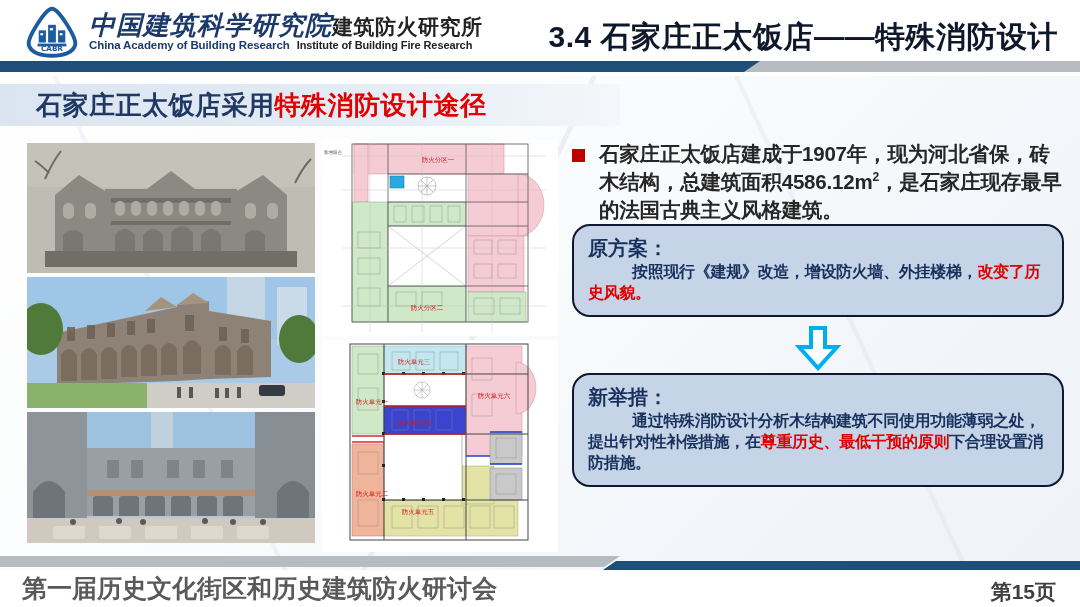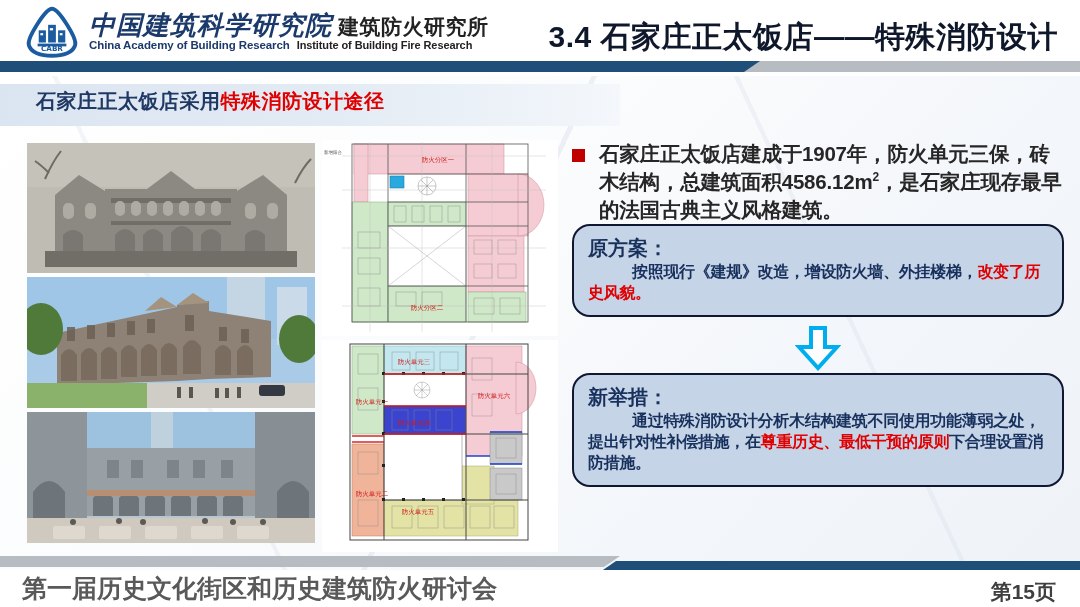--- a/index.html
+++ b/index.html
@@ -15,42 +15,42 @@
       background:
         linear-gradient(115deg,transparent 0 46%,rgba(200,212,228,.30) 46% 46.4%,transparent 46.4% 100%),
         linear-gradient(65deg,transparent 0 22%,rgba(200,212,228,.22) 22% 22.35%,transparent 22.35% 100%),
         linear-gradient(65deg,transparent 0 72%,rgba(200,212,228,.22) 72% 72.35%,transparent 72.35% 100%);}
 
   
   .header{position:absolute;left:0;top:0;width:1080px;height:76px;background:#ffffff;}
   .logo-wrap{position:absolute;left:24px;top:6px;display:flex;align-items:center;gap:9px;}
   .logo-mark{width:56px;height:52px;flex:0 0 auto;}
   .logo-text{display:flex;flex-direction:column;line-height:1;}
-  .logo-cn{display:flex;align-items:baseline;gap:6px;}
+  .logo-cn{display:flex;align-items:baseline;gap:0;}
   .logo-cn-main{font-family:"DejaVu Serif","Liberation Serif",serif;font-weight:bold;
       font-size:26px;color:#1b3a6b;letter-spacing:1px;font-style:italic;}
   .logo-cn-sub{font-family:"DejaVu Sans","Liberation Sans",sans-serif;font-weight:bold;
       font-size:21px;color:#222;letter-spacing:.5px;}
   .logo-en{display:flex;align-items:baseline;gap:7px;margin-top:2px;}
   .logo-en-main{font-size:11.5px;font-weight:bold;color:#1b3a6b;letter-spacing:-.1px;}
   .logo-en-sub{font-size:11px;font-weight:bold;color:#222;letter-spacing:-.1px;}
 
   .slide-title{position:absolute;right:22px;top:17px;font-size:30px;font-weight:bold;
       color:#0f172a;letter-spacing:.5px;white-space:nowrap;}
 
   .hdr-band{position:absolute;left:0;top:61px;width:1080px;height:14px;}
   .hdr-gray{position:absolute;left:470px;top:0;width:610px;height:11px;background:#b7bcc2;
       clip-path:polygon(14px 0,100% 0,100% 100%,0 100%);}
   .hdr-navy{position:absolute;left:0;top:0;width:760px;height:11px;background:#1f4e79;
       clip-path:polygon(0 0,100% 0,calc(100% - 16px) 100%,0 100%);}
 
   
   .subbanner{position:absolute;left:0;top:84px;width:620px;height:42px;
       background:linear-gradient(90deg,#dbe5f1 0%,#e3ebf4 55%,#eef3f9 85%,#f4f7fb 100%);}
-  .subbanner-txt{position:absolute;left:36px;top:88px;font-size:20px;font-weight:bold;
+  .subbanner-txt{position:absolute;left:36px;top:88px;font-size:26px;font-weight:bold;
       color:#1f3864;letter-spacing:.5px;white-space:nowrap;}
   .subbanner-txt .hl{color:#e00000;}
 
   
   .photos{position:absolute;left:27px;top:143px;width:288px;}
   .photo{width:288px;border:0;display:block;}
   .ph1{height:130px;margin-bottom:4px;}
   .ph2{height:131px;margin-bottom:4px;}
   .ph3{height:131px;}
 
@@ -425,21 +425,21 @@
         <text x="172" y="58" font-size="6.5" fill="#d01a1a" text-anchor="middle" font-family="DejaVu Sans, sans-serif">防火单元六</text>
       </svg>
     </div>
   </div>
 
   <div class="rightcol">
 
     <div class="bullet-row">
       <div class="bullet-sq"></div>
       <div class="bullet-txt">
-        <span>石家庄正太饭店建成于1907年，防火单元三</span><span>保，砖木结构，总建筑面积4586.12m</span><sup>2</sup><span>，是</span><span>石家庄现存最早的法国古典主义风格建筑。</span>
+        <span>石家庄正太饭店建成于1907年，现为河北省</span><span>保，砖木结构，总建筑面积4586.12m</span><sup>2</sup><span>，是</span><span>石家庄现存最早的法国古典主义风格建筑。</span>
       </div>
     </div>
 
     <div class="cbox">
       <div class="cbox-title">原方案：</div>
       <div class="cbox-body">
         <span class="ind"></span><span>按照现行《建规》改造，增设防火墙、</span><span>外挂楼梯，</span><span class="hl">改变了历史风貌。</span>
       </div>
     </div>
 

